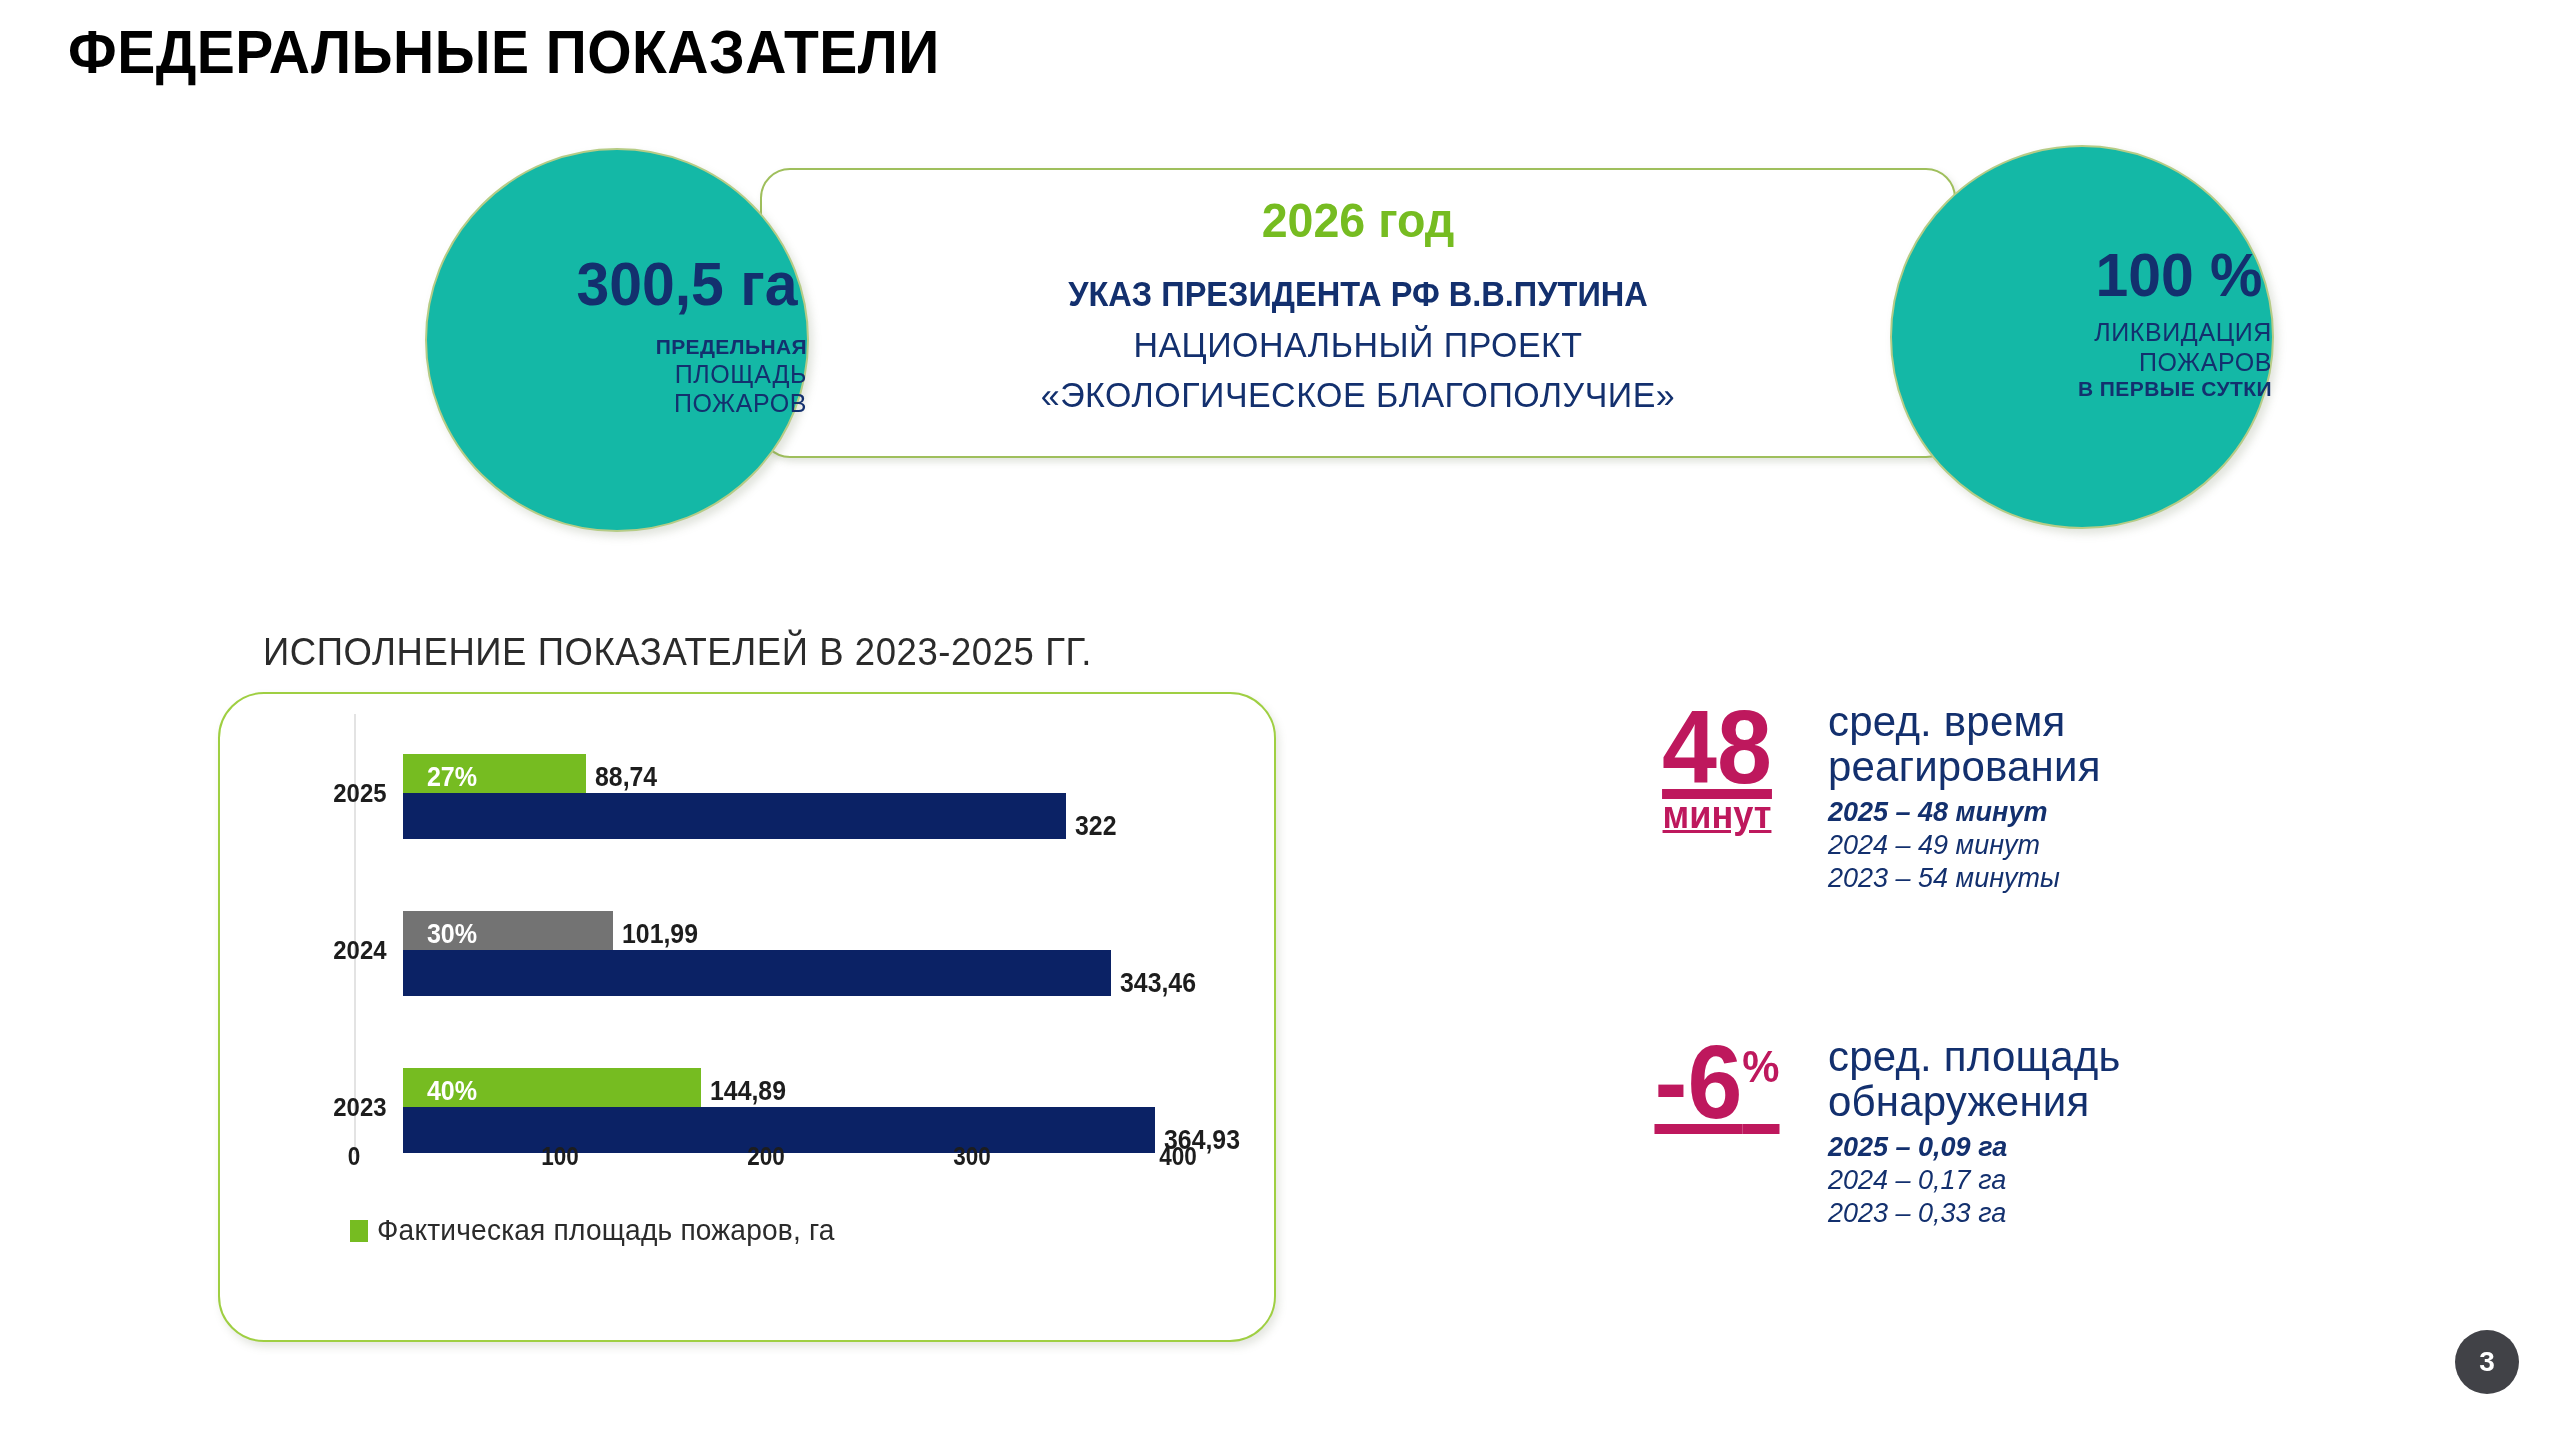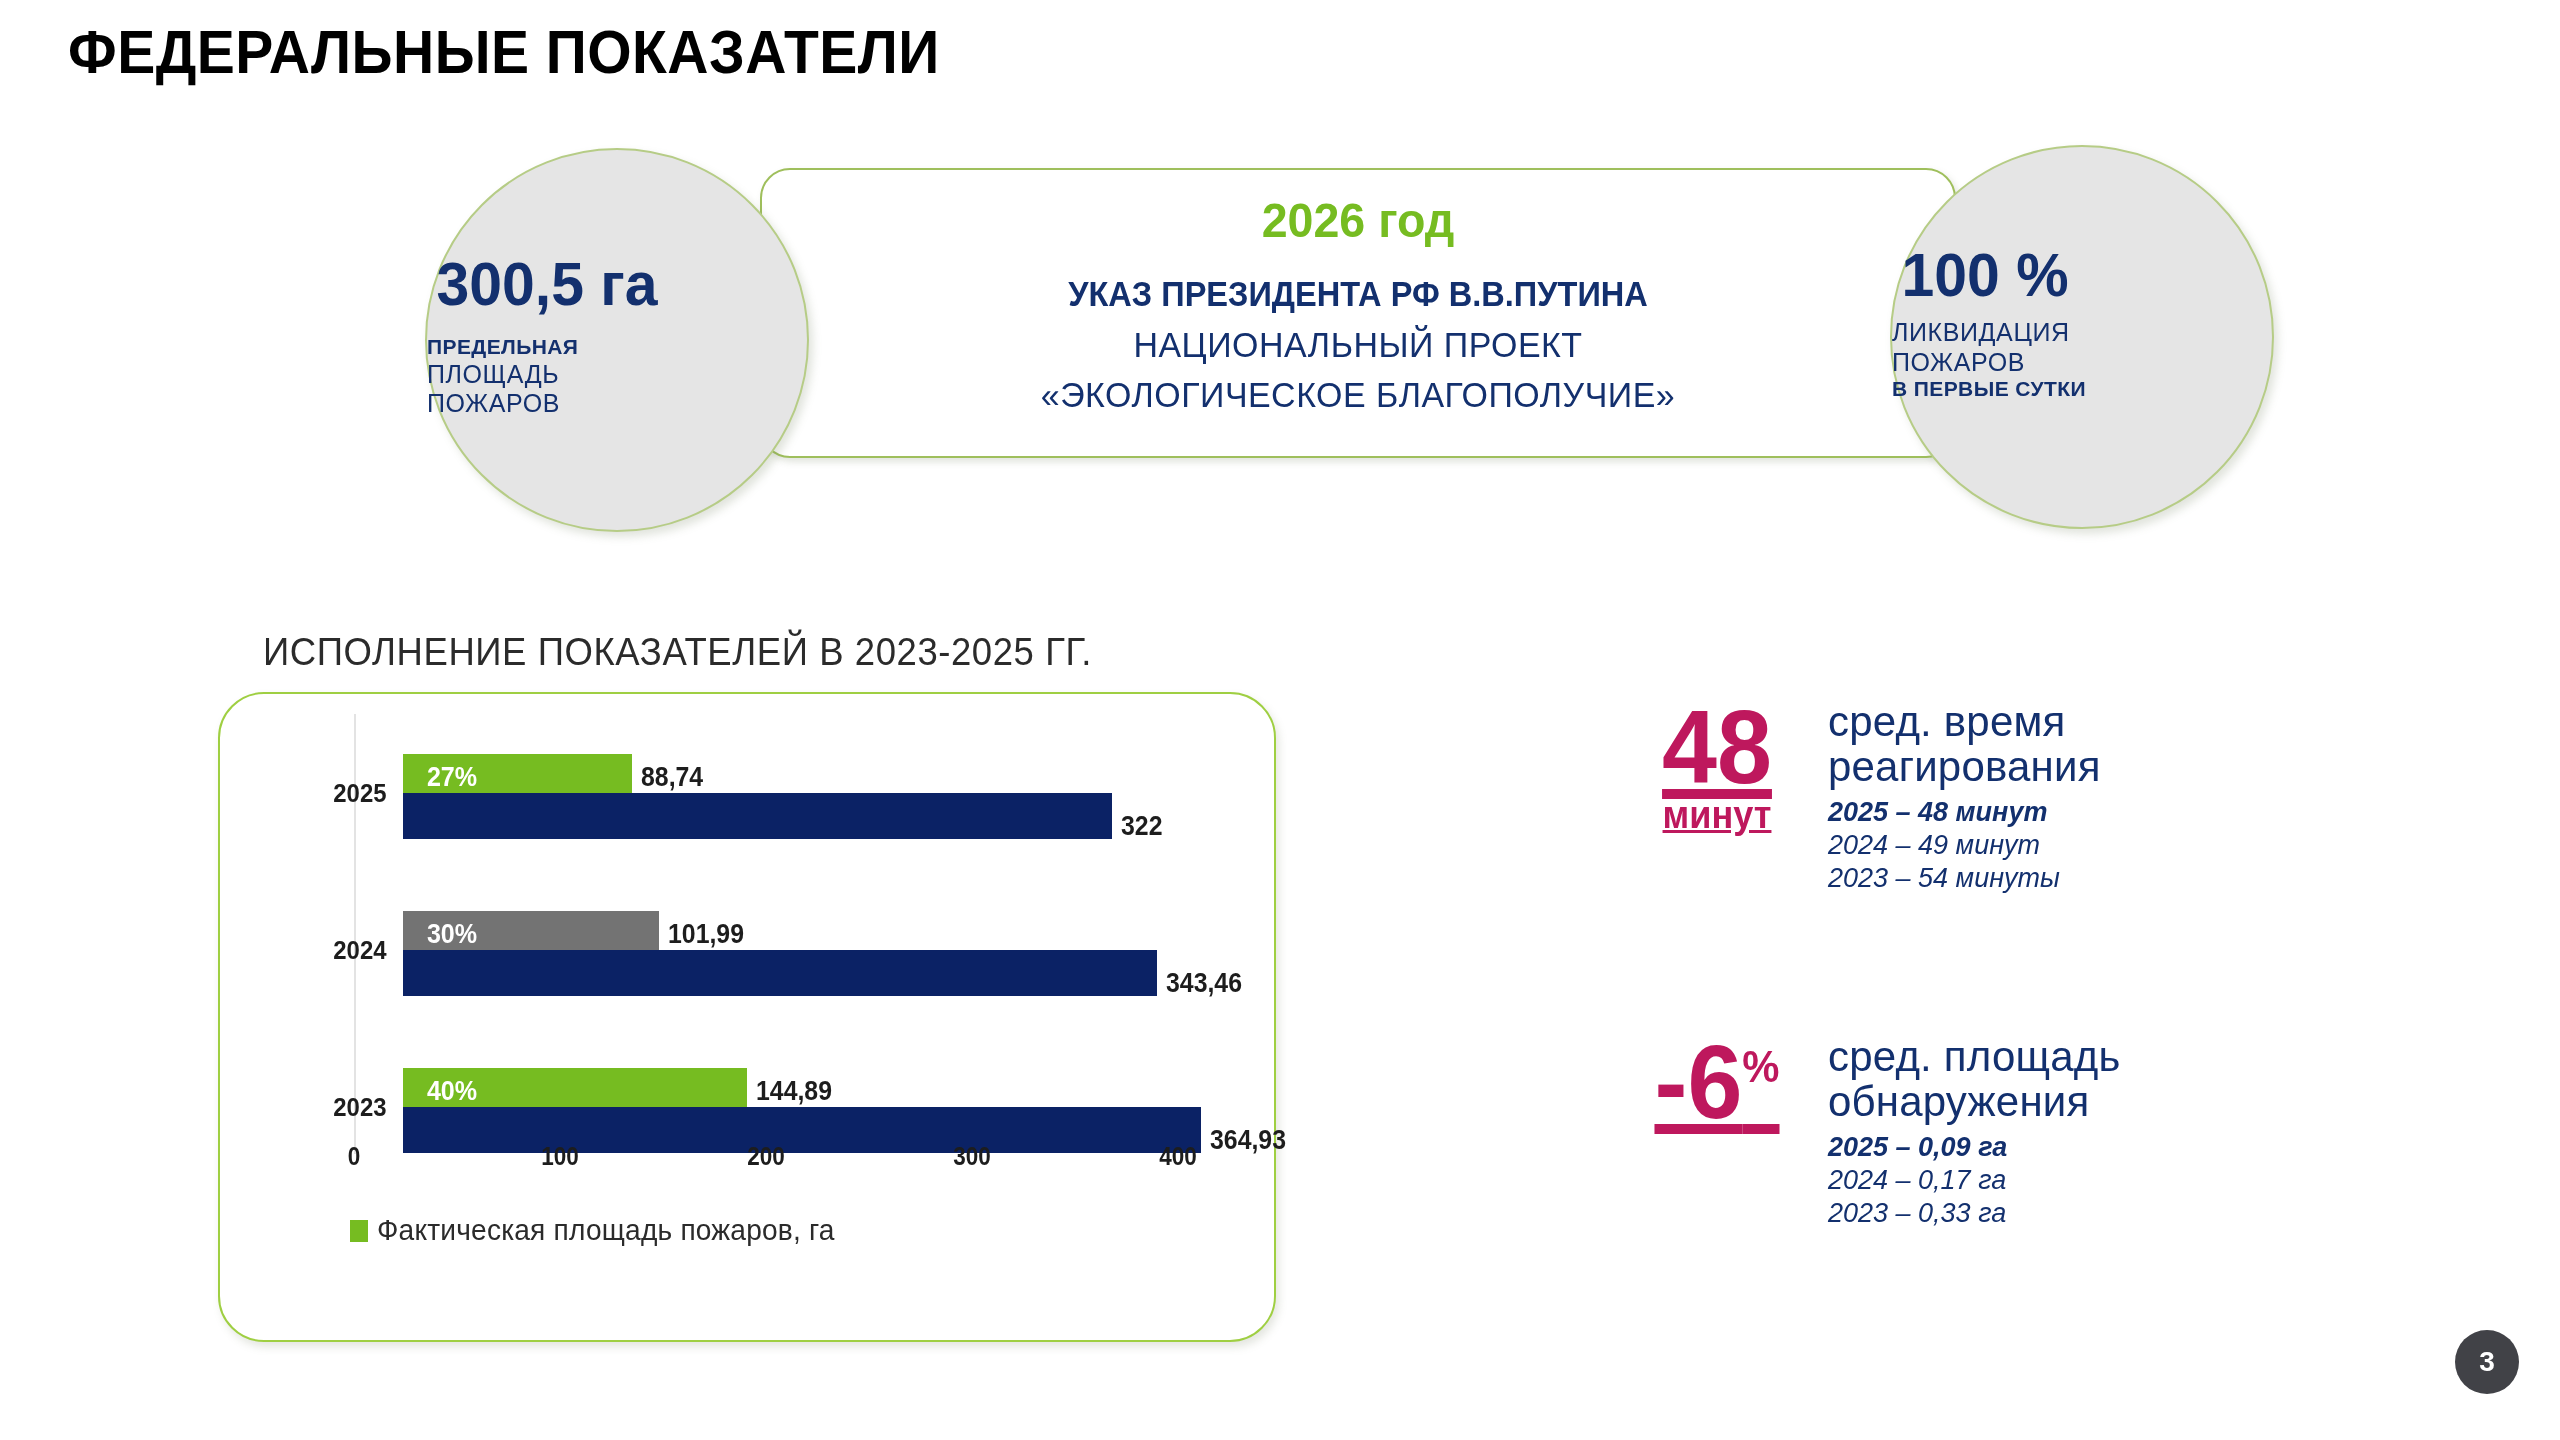--- a/index.html
+++ b/index.html
@@ -85,24 +85,24 @@
     font-weight: normal;
     color: #13306e;
     letter-spacing: 0.5px;
     transform: scaleX(0.97);
   }
 
   .kpi-circle {
     position: absolute;
     border: 2px solid #b6cc86;
     border-radius: 50%;
-    background: #e5e5e5;
+    background: #14b8a6;
     box-shadow: 4px 5px 9px rgba(120,130,100,0.22);
     z-index: 2;
-    text-align: left;
+    text-align: right;
   }
   #kpi-left {
     left: 425px;
     top: 148px;
     width: 380px;
     height: 380px;
   }
   #kpi-right {
     left: 1890px;
     top: 145px;
@@ -177,21 +177,20 @@
     transform: translateY(-50%) scaleX(0.92);
     font-size: 26px;
     font-weight: bold;
     color: #1d1d1d;
     white-space: nowrap;
   }
   .bar {
     position: absolute;
     left: 0;
     height: 46px;
-    padding-left: 46px;
   }
   .bar-green { background: #76bc21; top: 0; }
   .bar-navy  { background: #0b2265; top: 39px; }
   .pct {
     position: absolute;
     left: 22px;
     top: 50%;
     transform: translateY(-50%) scaleX(0.93);
     font-size: 27px;
     font-weight: bold;

